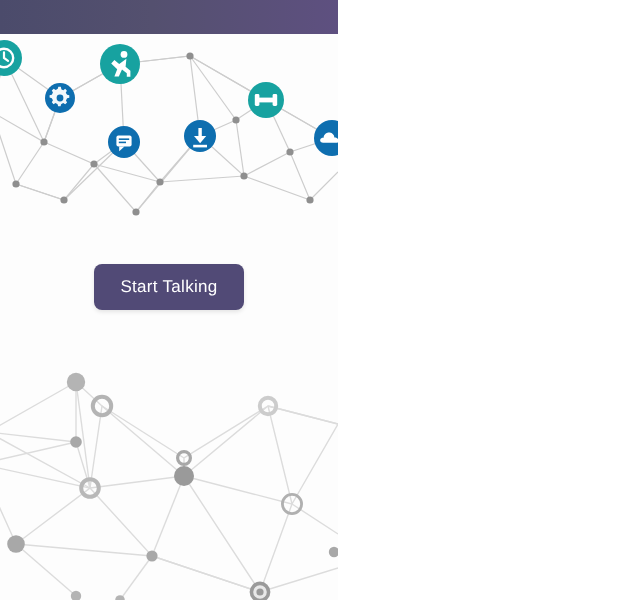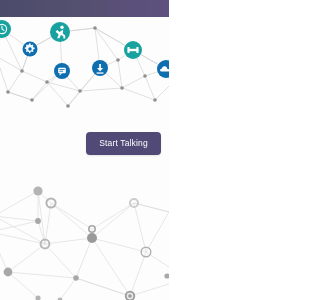--- a/index.html
+++ b/index.html
@@ -69,21 +69,20 @@
   
   .cta-wrap {
     position: absolute;
     left: 0; top: 131px;
     width: 169px;
     height: 24px;
     display: flex;
     align-items: center;
     justify-content: center;
     z-index: 30;
-    padding-left: 39px;
   }
   .cta-button {
     background: #514a76;
     color: #ffffff;
     border: none;
     border-radius: 4px;
     padding: 0 13px;
     height: 23px;
     line-height: 23px;
     font-size: 8.5px;

